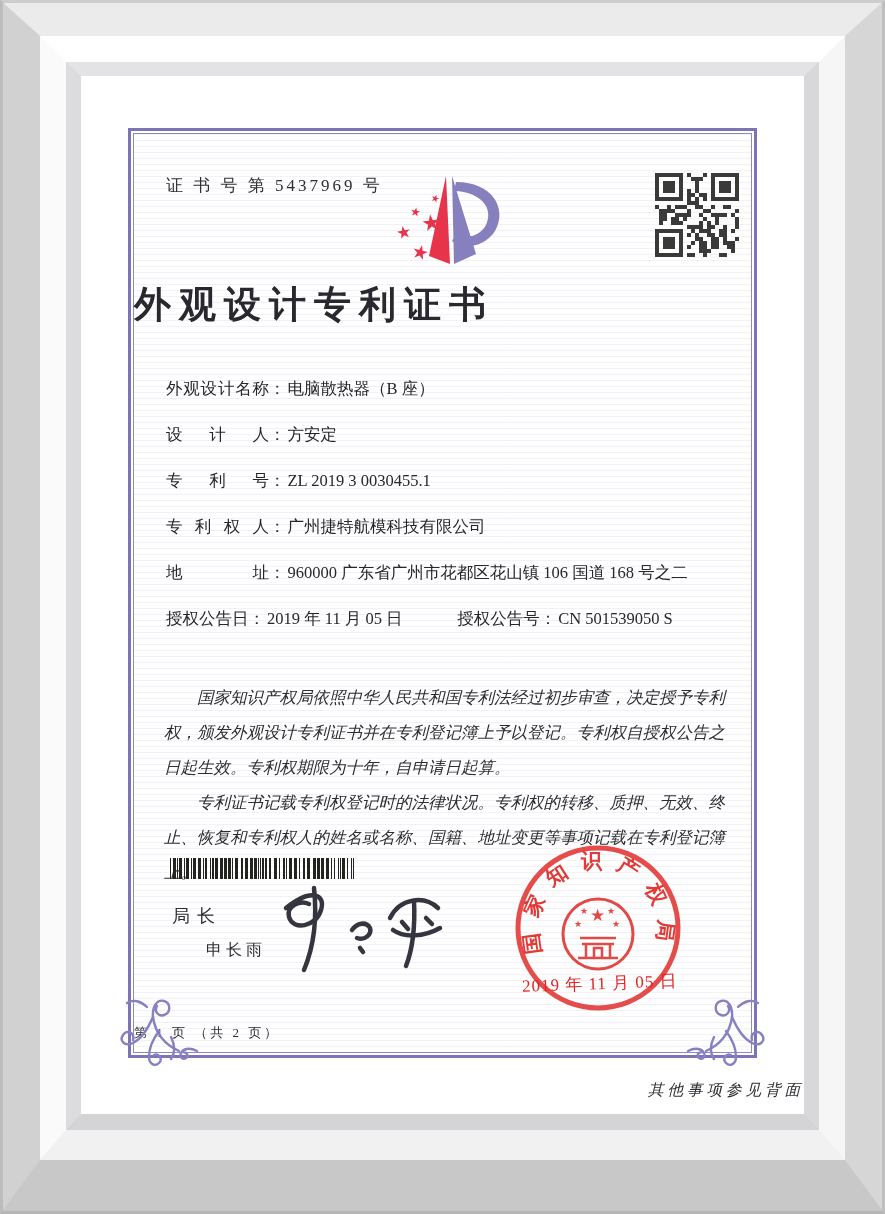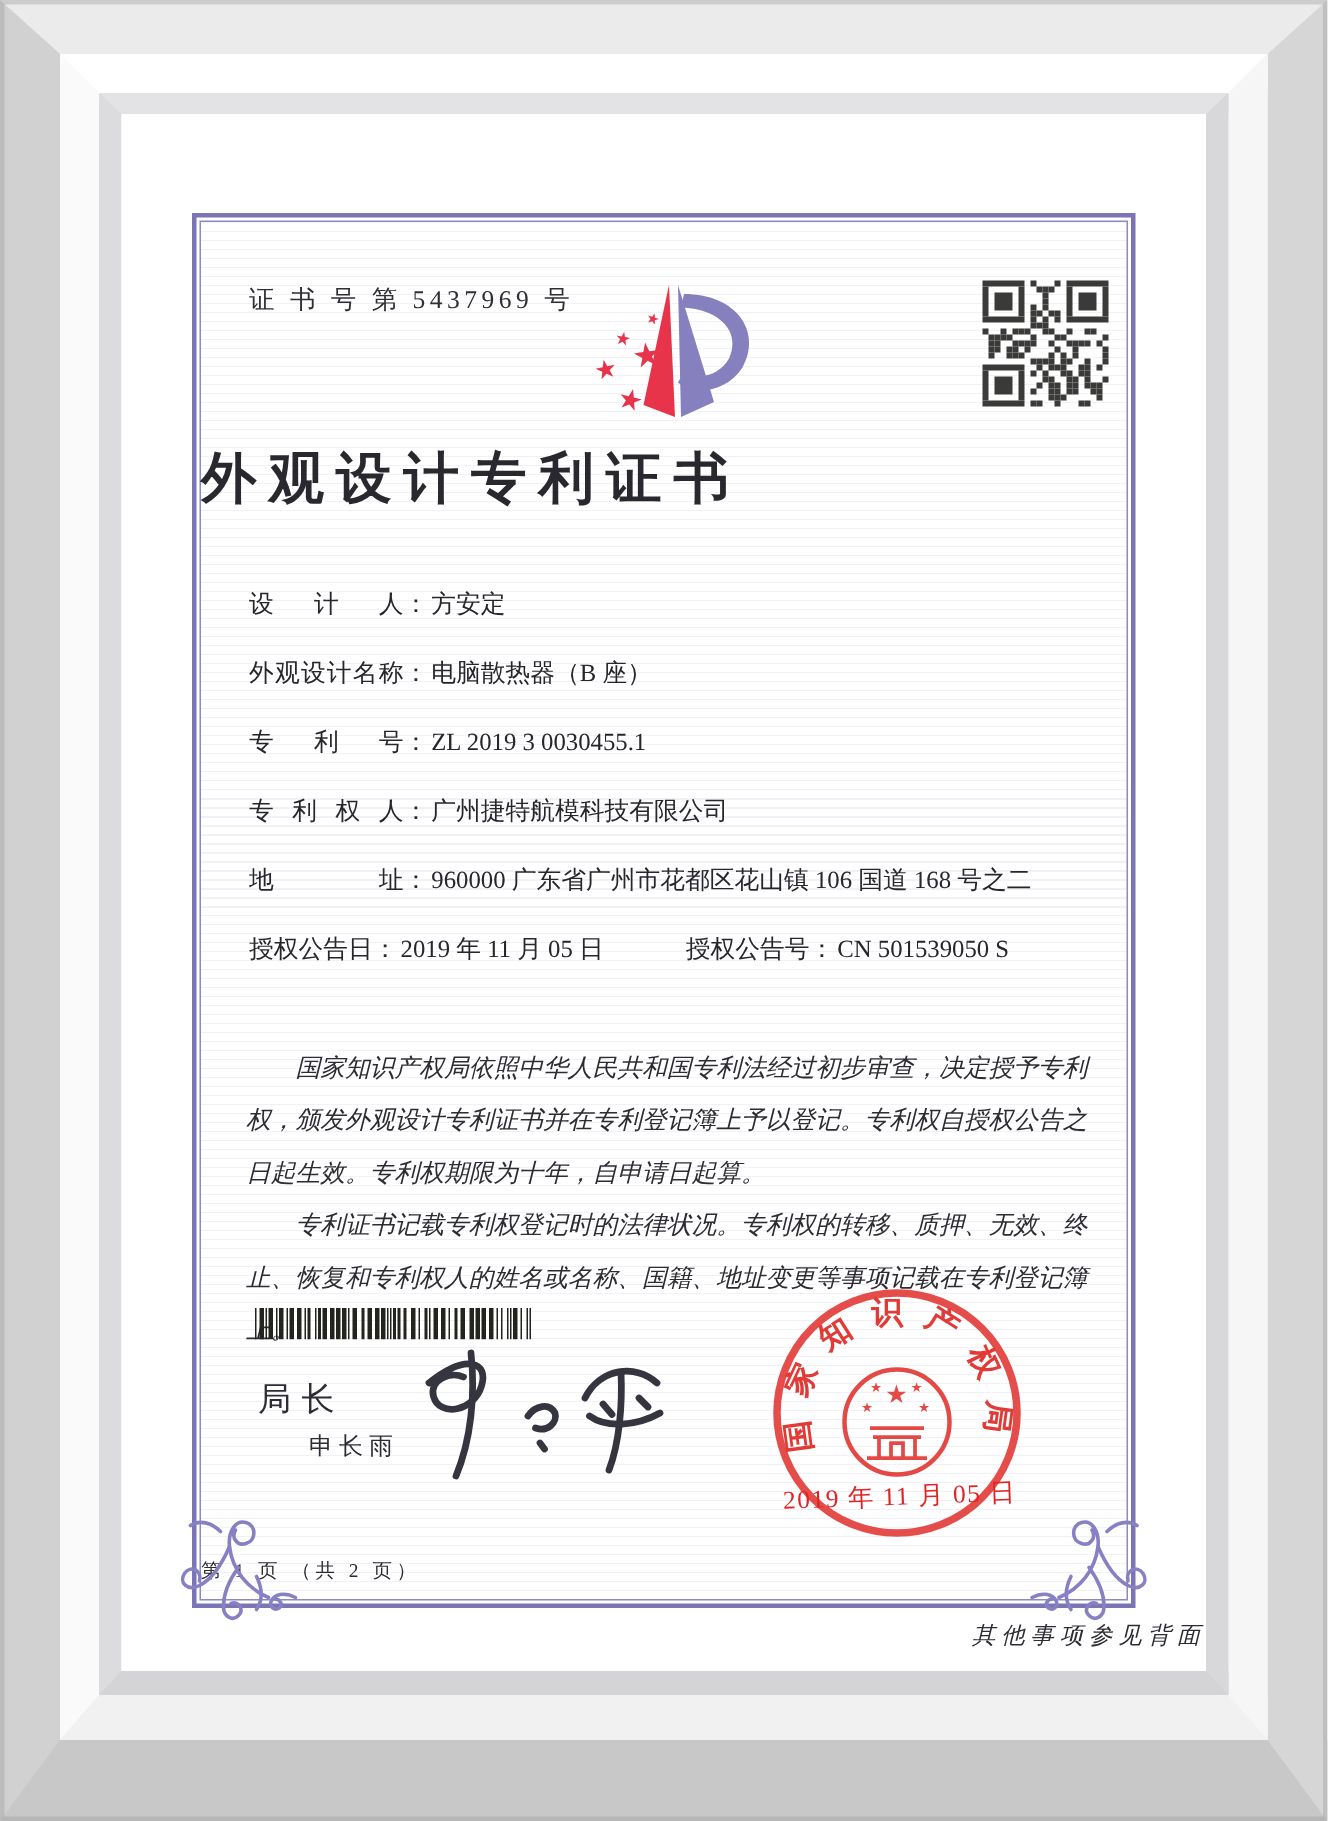--- a/index.html
+++ b/index.html
@@ -12,21 +12,21 @@
   .frame-a::before { content:""; position:absolute; inset:-36px -40px -54px -40px;
              border:3px solid rgba(150,150,150,.35); pointer-events:none; }
   .frame-b { position:absolute; left:40px; top:36px; right:40px; bottom:54px; border-style:solid;
              border-width:26px 26px 30px 26px; border-color:#ffffff #f6f6f6 #f1f1f1 #fafafa; }
   .frame-c { position:absolute; left:66px; top:62px; right:66px; bottom:84px; border-style:solid;
              border-width:14px 15px 16px 15px; border-color:#e3e3e6 #d8d8db #d4d4d7 #dcdcdf; }
 
   
   .paper { position:absolute; left:81px; top:76px; right:81px; bottom:100px; background:#ffffff; }
 
-  .cert-rect { position:absolute; left:47px; top:66px; width:629px; height:930px;
+  .cert-rect { position:absolute; left:47px; top:52px; width:629px; height:930px;
                border:3px solid #7b75b6; padding:2px; }
   .cert-rect-inner { width:100%; height:100%; border:1px solid #8e88c5; position:relative;
                background: repeating-linear-gradient(180deg, rgba(123,117,182,0.10) 0 1px, rgba(255,255,255,0) 1px 6px); }
   .cert-content { position:absolute; inset:0; }
 
   .flourish { position:absolute; width:84px; height:84px; pointer-events:none; }
   .flourish-br { right:-16px; bottom:-16px; }
   .flourish-bl { left:-16px; bottom:-16px; transform:scaleX(-1); }
 
   
@@ -42,21 +42,21 @@
   .f-label { display:inline-block; width:103px; text-align:justify; text-align-last:justify; vertical-align:bottom; }
   .f-colon { display:inline-block; margin-right:2px; }
   .grant-left { display:inline-block; width:287px; }
 
   .paras { position:absolute; left:30px; right:26px; top:546px; font-size:16.5px; line-height:35px;
            font-style:italic; color:#2c2c33; text-align:justify; }
   .paras p { text-indent:2em; }
 
   .barcode { position:absolute; left:36px; top:724px; width:188px; height:21px; }
 
-  .officer-title { position:absolute; left:38px; top:770px; font-size:22px; letter-spacing:7px; color:#2c2c33;font-family:Liberation Serif, serif; }
+  .officer-title { position:absolute; left:38px; top:770px; font-size:18px; letter-spacing:7px; color:#2c2c33;font-family:Liberation Serif, serif; }
   .officer-name  { position:absolute; left:38px; top:806px; font-size:16px; letter-spacing:4px; color:#2c2c33;margin-left:34px; }
   .signature { position:absolute; left:122px; top:742px; width:216px; height:108px; }
 
   .seal { position:absolute; left:378px; top:708px; width:172px; height:172px; }
   .seal-date { position:absolute; left:388px; top:838px; width:160px; font-size:17px; letter-spacing:1px;
                color:#e02424; transform:rotate(-2deg); white-space:nowrap; }
 
   .page-info { position:absolute; left:0; top:890px; width:100%; text-align:left;
                font-size:13px; letter-spacing:3px; color:#2c2c33; }
   .back-note { position:absolute; left:0; top:1004px; width:100%; text-align:right;
@@ -221,24 +221,24 @@
               <rect x="37" y="81" width="4" height="4" fill="#3a3a38"></rect>
               <rect x="49" y="81" width="4" height="4" fill="#3a3a38"></rect>
               <rect x="65" y="81" width="4" height="4" fill="#3a3a38"></rect>
               <rect x="69" y="81" width="4" height="4" fill="#3a3a38"></rect>
             </svg></div>
 
         <div class="title">外观设计专利证书</div>
 
         <div class="fields">
           <div class="field-row">
+            <span class="f-label">外观设计名称</span><span class="f-colon">：</span><span>电脑散热器（B 座）</span>
+          </div>
+          <div class="field-row">
             <span class="f-label">设计人</span><span class="f-colon">：</span><span>方安定</span>
-          </div>
-          <div class="field-row">
-            <span class="f-label">外观设计名称</span><span class="f-colon">：</span><span>电脑散热器（B 座）</span>
           </div>
           <div class="field-row">
             <span class="f-label">专利号</span><span class="f-colon">：</span><span>ZL 2019 3 0030455.1</span>
           </div>
           <div class="field-row">
             <span class="f-label">专利权人</span><span class="f-colon">：</span><span>广州捷特航模科技有限公司</span>
           </div>
           <div class="field-row">
             <span class="f-label">地址</span><span class="f-colon">：</span><span>960000 广东省广州市花都区花山镇 106 国道 168 号之二</span>
           </div>

